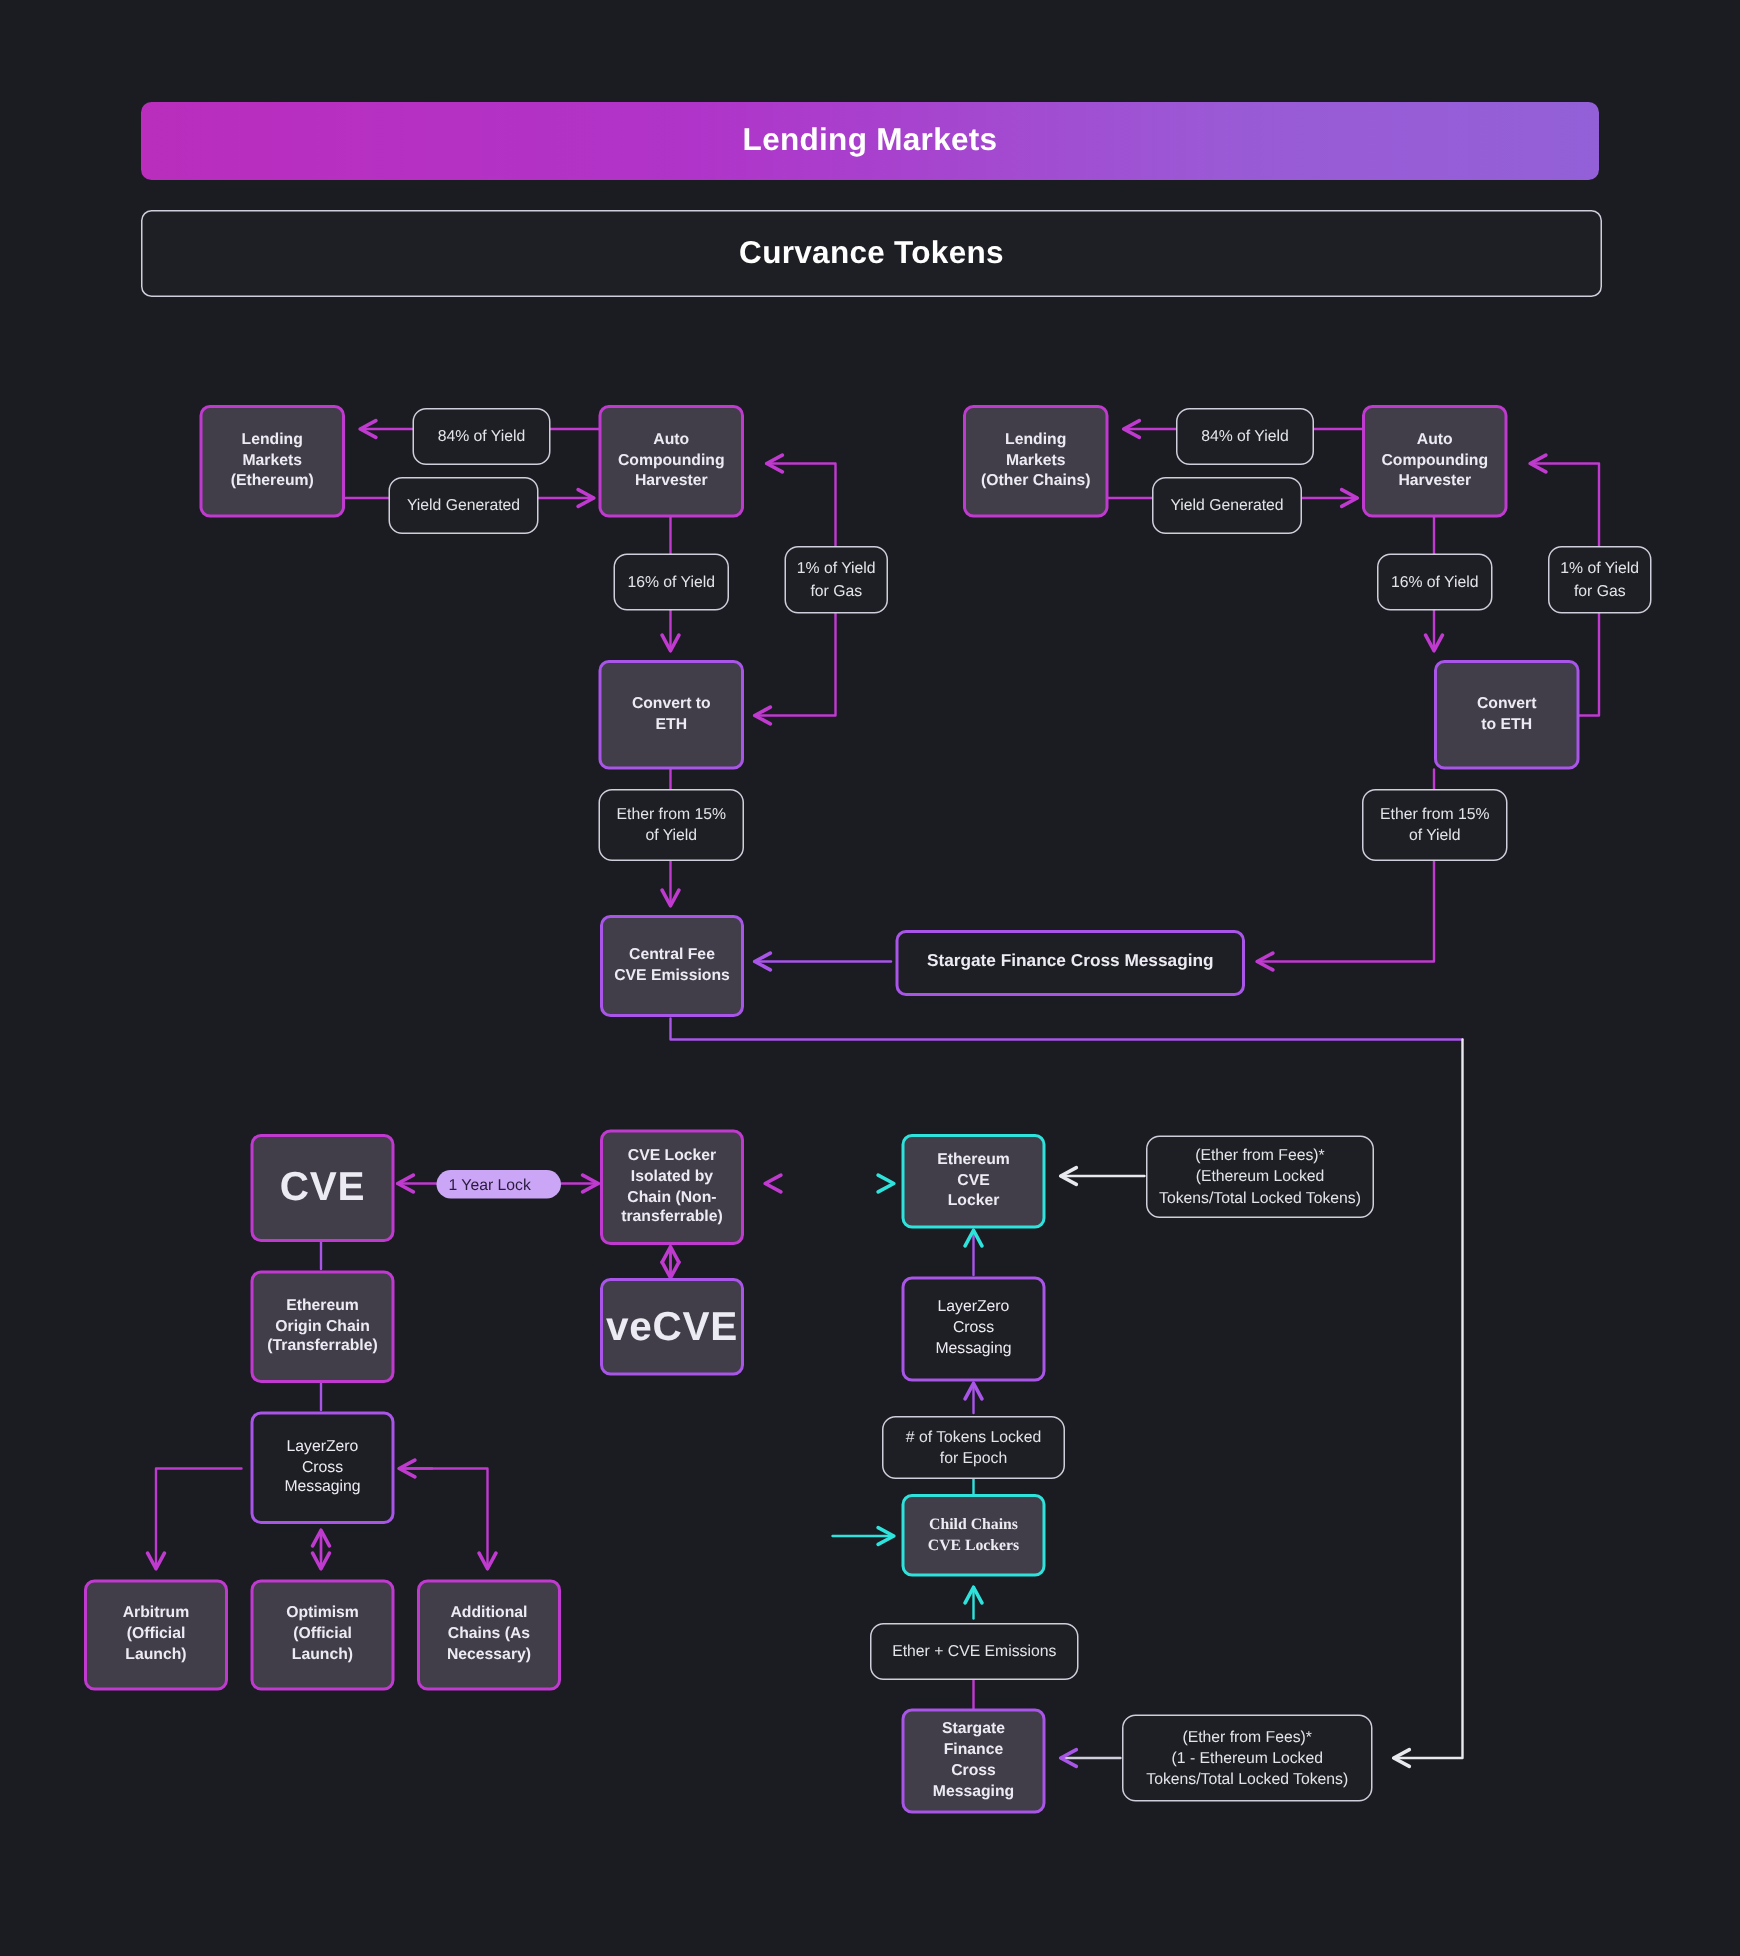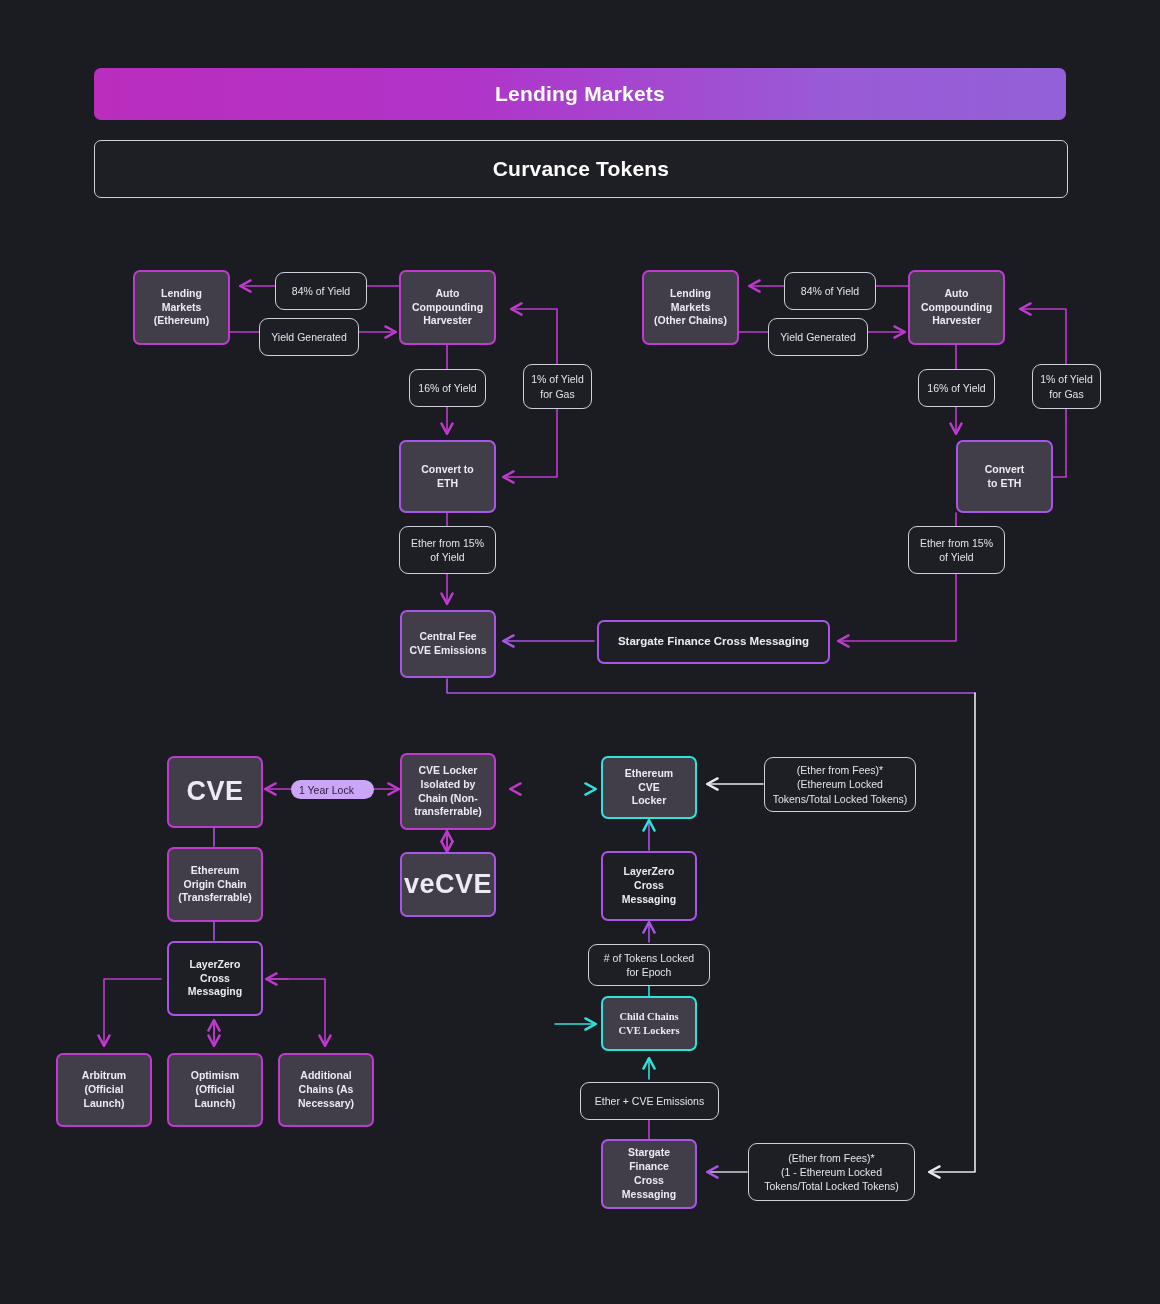--- a/index.html
+++ b/index.html
@@ -30,21 +30,21 @@
   .node{
     position:absolute;box-sizing:border-box;
     background:#413d49;border:2px solid #c03ad0;border-radius:7px;
     display:flex;align-items:center;justify-content:center;text-align:center;
     font-size:10.5px;font-weight:bold;line-height:1.32;color:#eceaf2;
     padding:3px 5px;
   }
   .node.violet{border-color:#a855e8;}
   .node.cyan{border-color:#2fe3dd;}
   .node.big{font-size:27px;font-weight:bold;letter-spacing:.5px;}
-  .node.hollow{background:#1e1e25;border-color:#a855e8;font-weight:bold;}
+  .node.hollow{background:#1e1e25;border-color:#a855e8;font-weight:normal;}
   .node.wide-label{font-size:11.5px;font-weight:bold;}
 
   
   .elabel{
     position:absolute;box-sizing:border-box;
     background:#1e1e25;border:1px solid #cfcfdb;border-radius:9px;
     display:flex;align-items:center;justify-content:center;text-align:center;
     font-size:10.5px;line-height:1.35;color:#e3e3ea;padding:18px 6px;
   }
   .pill{

